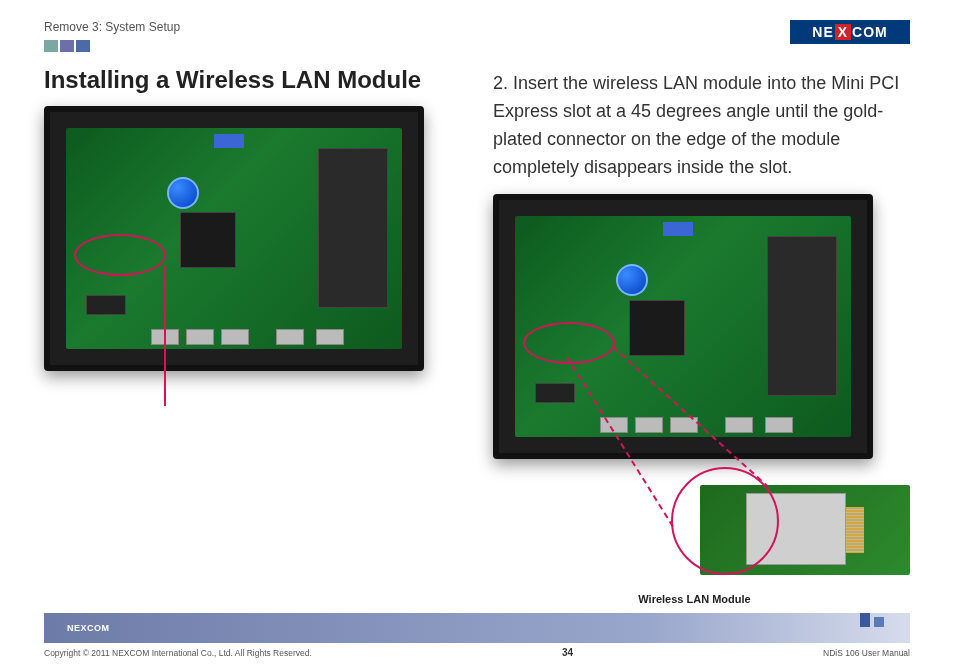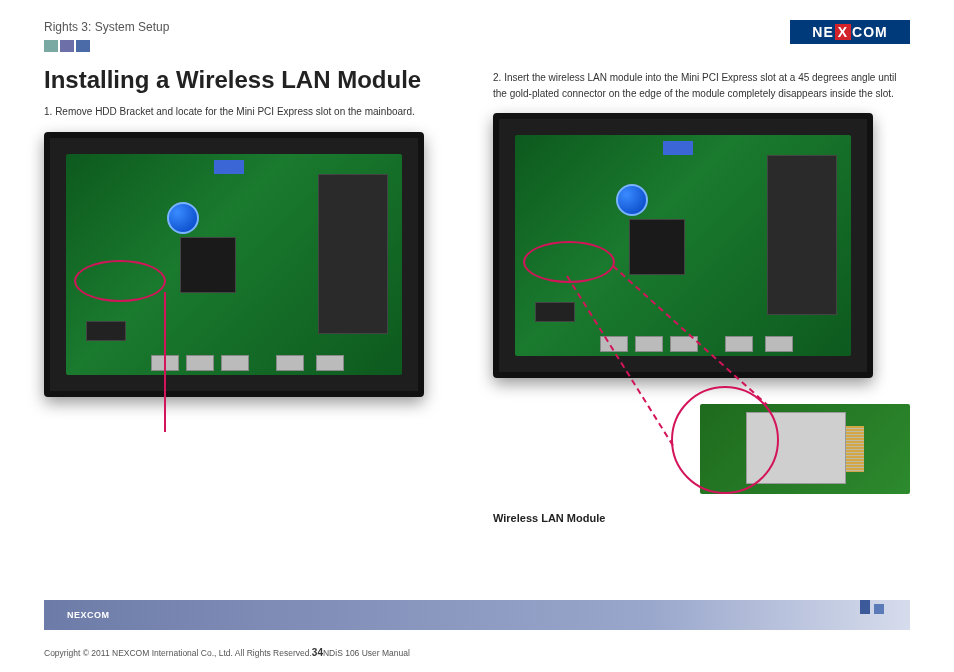--- a/index.html
+++ b/index.html
@@ -57,21 +57,21 @@
   .col {
     width: 50%;
   }
   h1 {
     font-size: 24px;
     font-weight: bold;
     color: #222;
     margin-bottom: 10px;
   }
   .step {
-    font-size: 10px;
+    font-size: 18px;
     line-height: 1.55;
     color: #333;
     margin-bottom: 10px;
   }
   .board-wrap {
     position: relative;
     margin-top: 12px;
   }
   .board {
     width: 380px;
@@ -114,21 +114,21 @@
     background:#d4145a;
   }
   .caption {
     font-size: 11px;
     font-weight: bold;
     color: #222;
     margin-top: 34px;
     margin-left: 74px;
   }
   .col-right .caption {
-    text-align: left;
+    text-align: center;
     margin-left: 0;
     margin-right: 14px;
     margin-top: 6px;
   }
   .module-wrap {
     position: relative;
     margin-top: 8px;
     height: 120px;
   }
   .module-pcb {
@@ -181,53 +181,50 @@
   .footer-bar .mini-logo {
     color:#fff; font-size:9px; font-weight:bold; letter-spacing:0.5px;
   }
   .footer-bar .mark {
     position:absolute; right:40px; top:0; width:10px; height:14px; background:#3c5a9a;
   }
   .footer-bar .mark2 {
     position:absolute; right:26px; top:4px; width:10px; height:10px; background:#5a7ab8;
   }
   .footer-meta {
-    display:flex; align-items:center;
-    margin-top: 17px;
+    display:flex; justify-content:space-between; align-items:center;
+    margin-top: 4px;
     font-size: 8.5px; color:#555;
   }
   .page-num { font-weight:bold; font-size:10px; color:#333; }
 </style>
 </head>
 <body>
 
 <div class="page">
   <div class="top-row">
     <div>
-      <div class="chapter">Rights 3: System Setup</div>
+      <div class="chapter">Remove 3: System Setup</div>
       <div class="color-bar">
         <span style="background:#7aa9a3"></span>
         <span style="background:#6d6fa8"></span>
         <span style="background:#4a6aa8"></span>
       </div>
     </div>
     <div class="logo">
       <span>NE</span>
         <span class="x">X</span>
         <span>COM</span>
     </div>
   </div>
 
   <div class="content">
 
     <div class="col col-left">
       <h1>Installing a Wireless LAN Module</h1>
-      <p class="step">
-        <span>1. </span><span>Remove HDD Bracket and locate for the Mini PCI Express slot on the mainboard.</span>
-      </p>
       <div class="board-wrap">
         <div class="board">
           <div class="pcb">
             <div class="coin"></div>
             <div class="chip cpu"></div>
             <div class="chip mem"></div>
             <div class="chip sml"></div>
             <div class="sata"></div>
             <div class="usb u1"></div>
             <div class="usb u2"></div>

